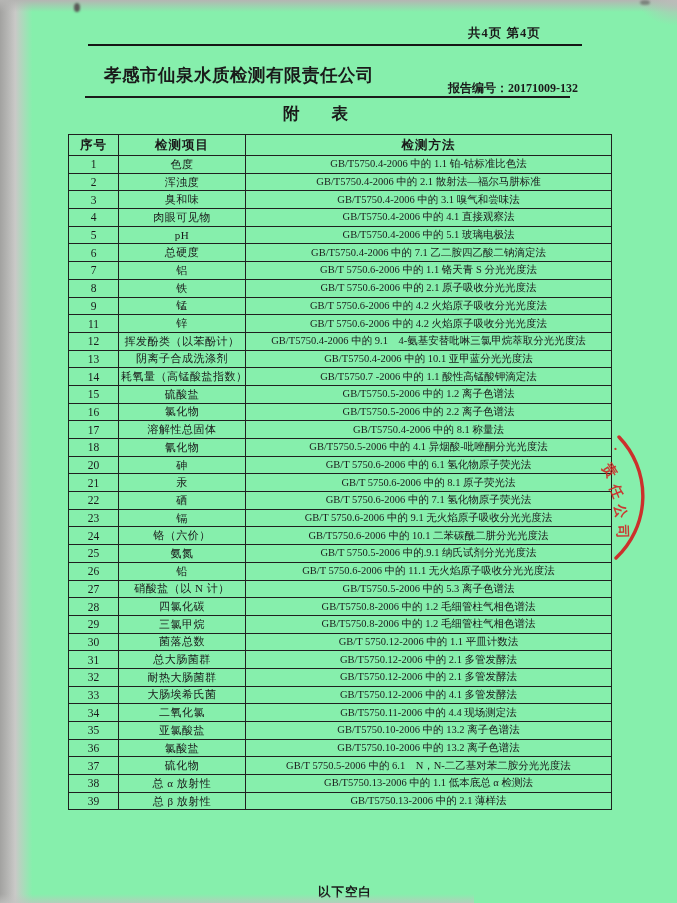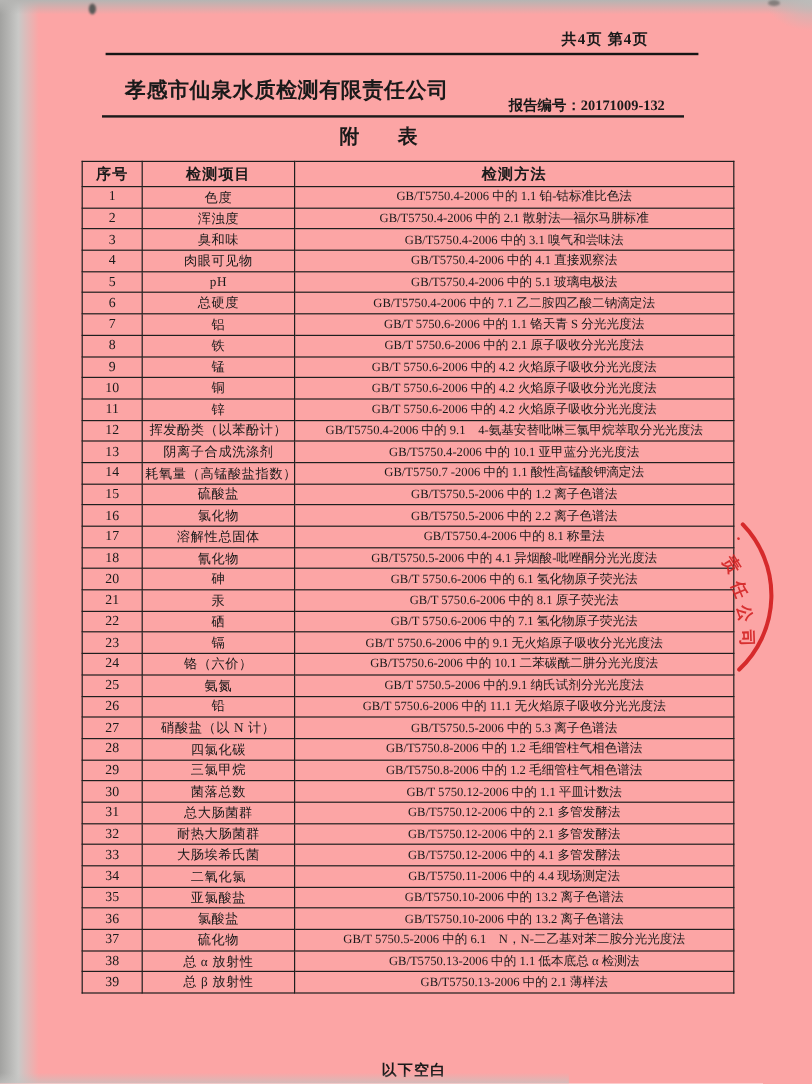--- a/index.html
+++ b/index.html
@@ -4,21 +4,21 @@
 <style>
   html, body { margin: 0; padding: 0; }
   body {
     width: 677px; height: 903px;
     position: relative;
     background: #ffffff;
     font-family: "Liberation Serif", "DejaVu Serif", serif;
     color: #1a1a1a;
     overflow: hidden;
   }
-  .page { position: absolute; inset: 0; background: #fca5a5; }
+  .page { position: absolute; inset: 0; background: #86efac; }
 
   
   .edge-left {
     position: absolute; left: 0; top: 0; bottom: 0; width: 34px;
     background: linear-gradient(to right, #a2a2a0, #c9c9c7 45%, rgba(255,255,255,0) 95%);
   }
   .edge-top {
     position: absolute; left: 0; top: 0; right: 0; height: 12px;
     background: linear-gradient(to bottom, #b5b5b3, rgba(255,255,255,0));
   }
@@ -41,21 +41,21 @@
     font-size: 12.5px; font-weight: bold; letter-spacing: 1px; white-space: nowrap;
   }
   .rule-1 { position: absolute; top: 44px; left: 88px; width: 494px; height: 2px; background: #161616; }
   .company {
     position: absolute; top: 63px; left: 104px;
     font-size: 17.5px; font-weight: bold; letter-spacing: .5px;
     font-family: "Liberation Sans", "DejaVu Sans", sans-serif;
     white-space: nowrap;
   }
   .report-no {
-    position: absolute; top: 80px; left: 424px;
+    position: absolute; top: 80px; left: 448px;
     font-size: 12px; white-space: nowrap; font-weight: bold;
   }
   .rule-2 { position: absolute; top: 96px; left: 85px; width: 485px; height: 1.5px; background: #1b1b1b; }
   .doc-title {
     position: absolute; top: 103px; left: 283px;
     display: flex; gap: 32px;
     font-size: 16.5px; font-weight: bold;
   }
 
   
@@ -157,25 +157,20 @@
           <td class="c-no">8</td>
           <td class="c-item">铁</td>
           <td class="c-method">GB/T 5750.6-2006 中的 2.1 原子吸收分光光度法</td>
         </tr>
         <tr>
           <td class="c-no">9</td>
           <td class="c-item">锰</td>
           <td class="c-method">GB/T 5750.6-2006 中的 4.2 火焰原子吸收分光光度法</td>
         </tr>
         <tr>
-          <td class="c-no">10</td>
-          <td class="c-item">铜</td>
-          <td class="c-method">GB/T 5750.6-2006 中的 4.2 火焰原子吸收分光光度法</td>
-        </tr>
-        <tr>
           <td class="c-no">11</td>
           <td class="c-item">锌</td>
           <td class="c-method">GB/T 5750.6-2006 中的 4.2 火焰原子吸收分光光度法</td>
         </tr>
         <tr>
           <td class="c-no">12</td>
           <td class="c-item">挥发酚类（以苯酚计）</td>
           <td class="c-method">GB/T5750.4-2006 中的 9.1　4-氨基安替吡啉三氯甲烷萃取分光光度法</td>
         </tr>
         <tr>

